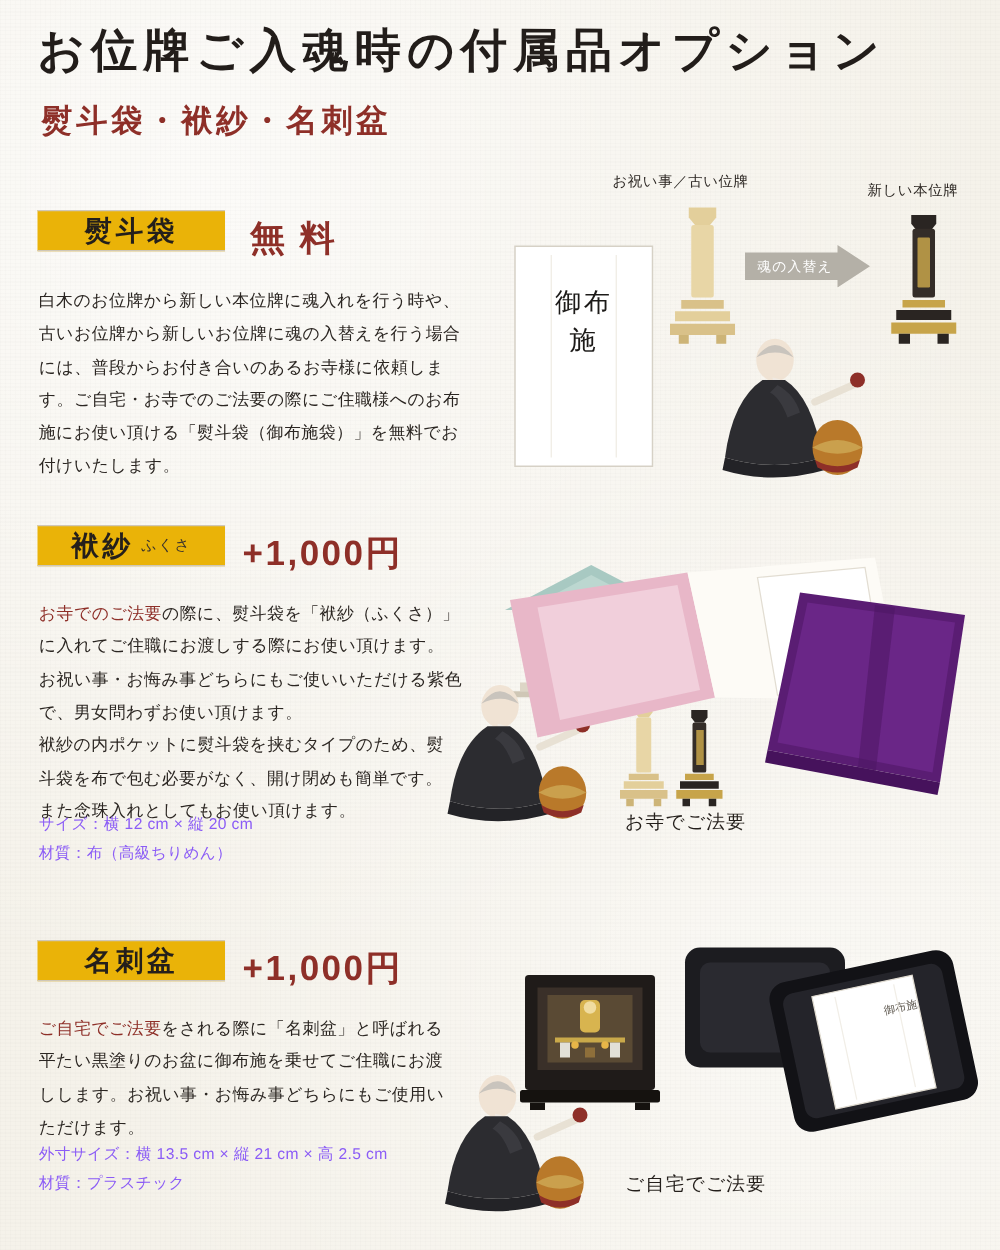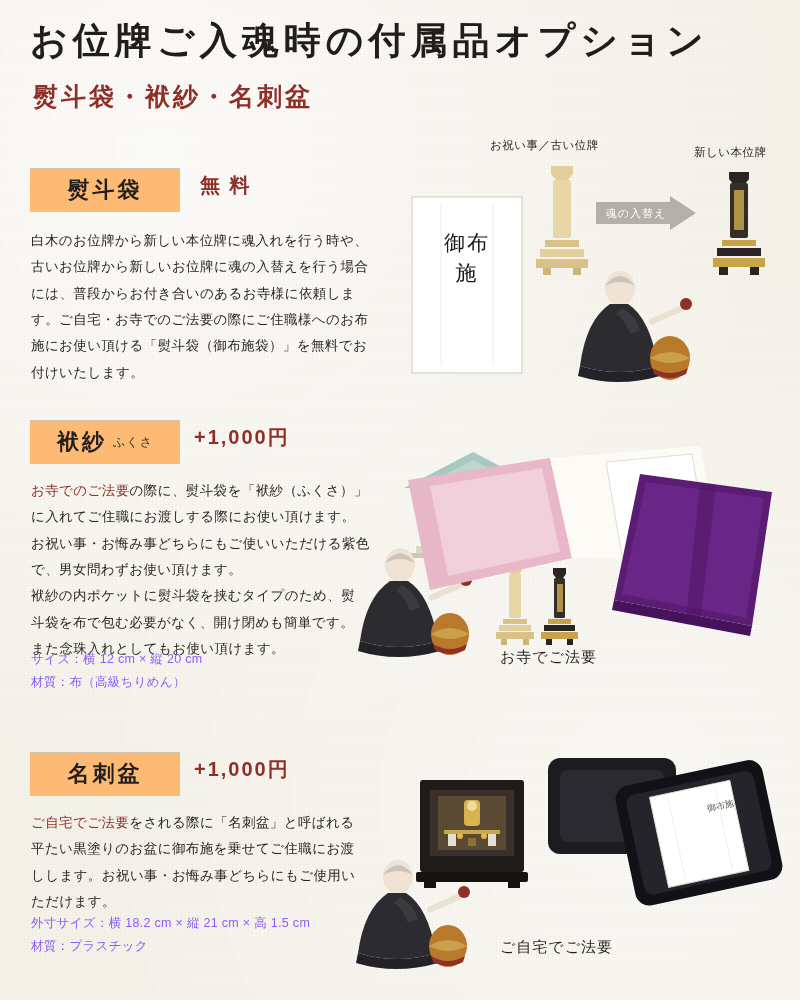--- a/index.html
+++ b/index.html
@@ -33,32 +33,32 @@
   }
   .title-sub {
     position:absolute; left:33px; top:80px;
     font-size:25px; letter-spacing:3px; font-weight:700;
     color:#8e2f28;
   }
 
   
   .sec-label {
     position:absolute;
-    width:150px; height:44px;
-    background:#fdba74;
+    width:150px; height:33px;
+    background:#eab308;
     border-top:1px solid #cfc7b8;
     border-bottom:1px solid #cfc7b8;
     display:flex; align-items:center; justify-content:center;
     gap:6px;
   }
   .sec-label .nm { font-size:22px; letter-spacing:3px; color:#241f1b; font-weight:700; }
   .sec-label .rb { font-size:12px; color:#3a332d; letter-spacing:1px; }
   .sec-price {
     position:absolute;
-    font-size:20px; font-weight:700; color:#8e2f28; letter-spacing:2px;
+    font-size:28px; font-weight:700; color:#8e2f28; letter-spacing:2px;
   }
   .body-text {
     position:absolute;
     font-size:13.5px; line-height:1.95; color:#2b2622;
     letter-spacing:0.4px;
   }
   .spec-text {
     position:absolute;
     font-size:12.5px; line-height:1.85; color:#8b5cf6; letter-spacing:0.3px;
   }
@@ -259,21 +259,21 @@
   <div class="sec-price" style="left:194px; top:756px;">+1,000円</div>
 
   <div class="body-text" style="left:31px; top:810px; width:360px;">
     <div><span class="hl">ご自宅でご法要</span><span>をされる際に「名刺盆」と呼ばれる</span></div>
     <div><span>平たい黒塗りのお盆に御布施を乗せてご住職にお渡</span></div>
     <div><span>しします。お祝い事・お悔み事どちらにもご使用い</span></div>
     <div><span>ただけます。</span></div>
   </div>
 
   <div class="spec-text" style="left:31px; top:912px; width:350px;">
-    <div>外寸サイズ：横 18.2 cm × 縦 21 cm × 高 1.5 cm</div>
+    <div>外寸サイズ：横 13.5 cm × 縦 21 cm × 高 2.5 cm</div>
     <div>材質：プラスチック</div>
   </div>
 
   <div class="art" style="left:414px; top:778px;">
     <svg width="116" height="112" viewBox="0 0 116 112">
       <rect x="6" y="2" width="104" height="92" rx="3" fill="#1f1b19"></rect>
       <rect x="16" y="12" width="84" height="66" fill="#3a3029"></rect>
       <rect x="24" y="18" width="68" height="54" fill="#5a4a34"></rect>
       <rect x="50" y="22" width="16" height="26" rx="4" fill="#d8b44f"></rect>
       <circle cx="58" cy="28" r="5" fill="#f0dca0"></circle>

